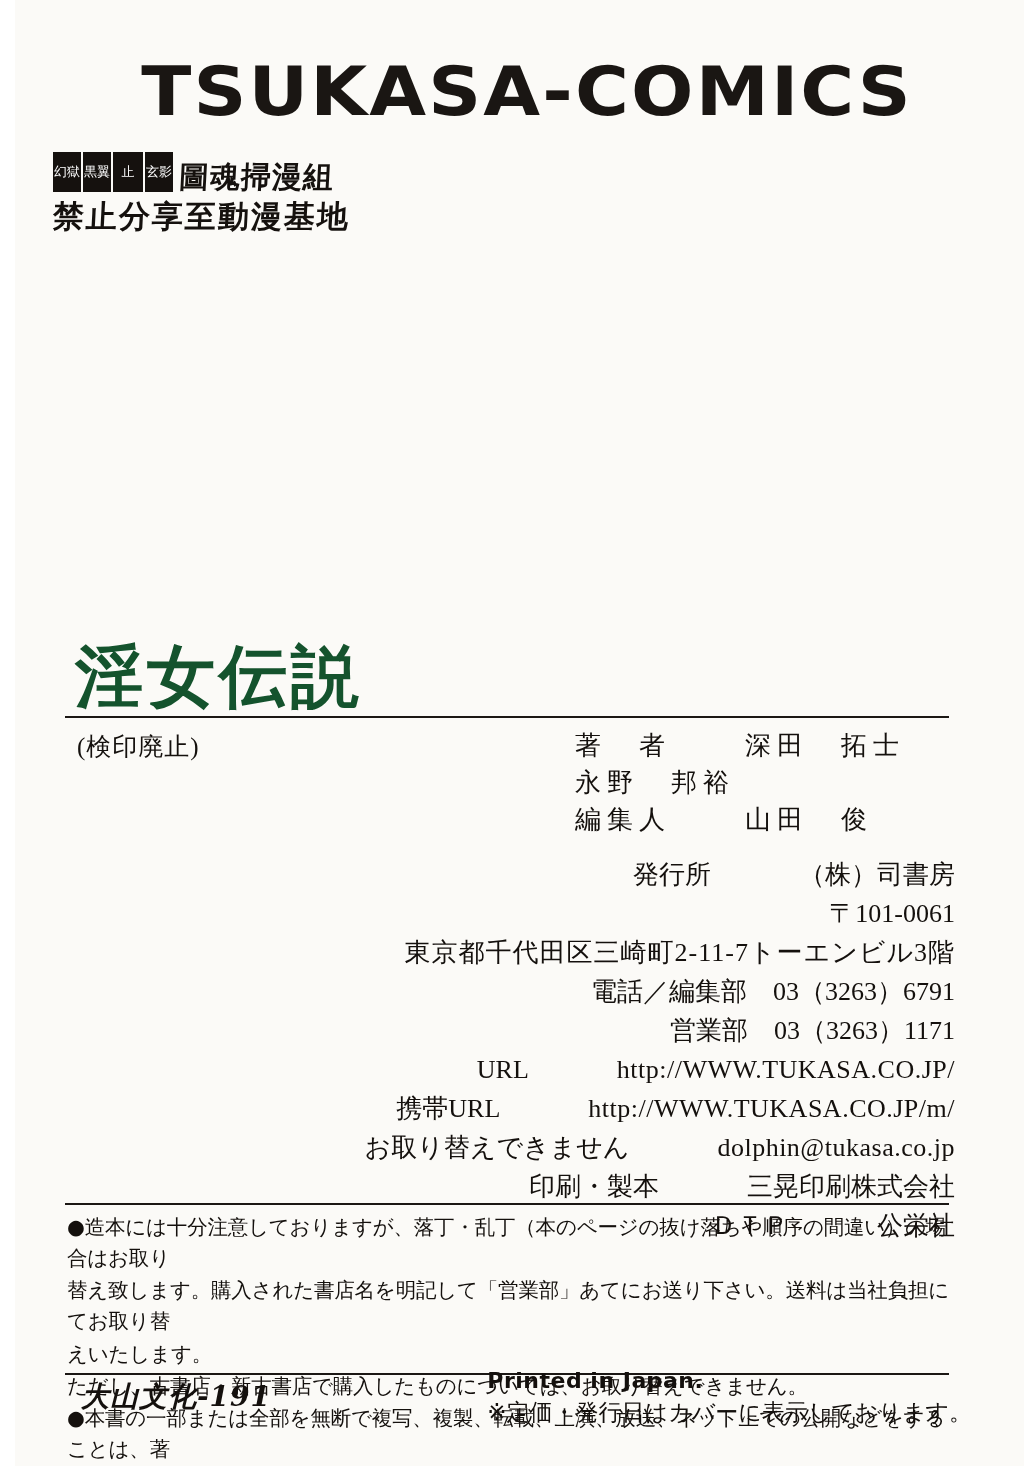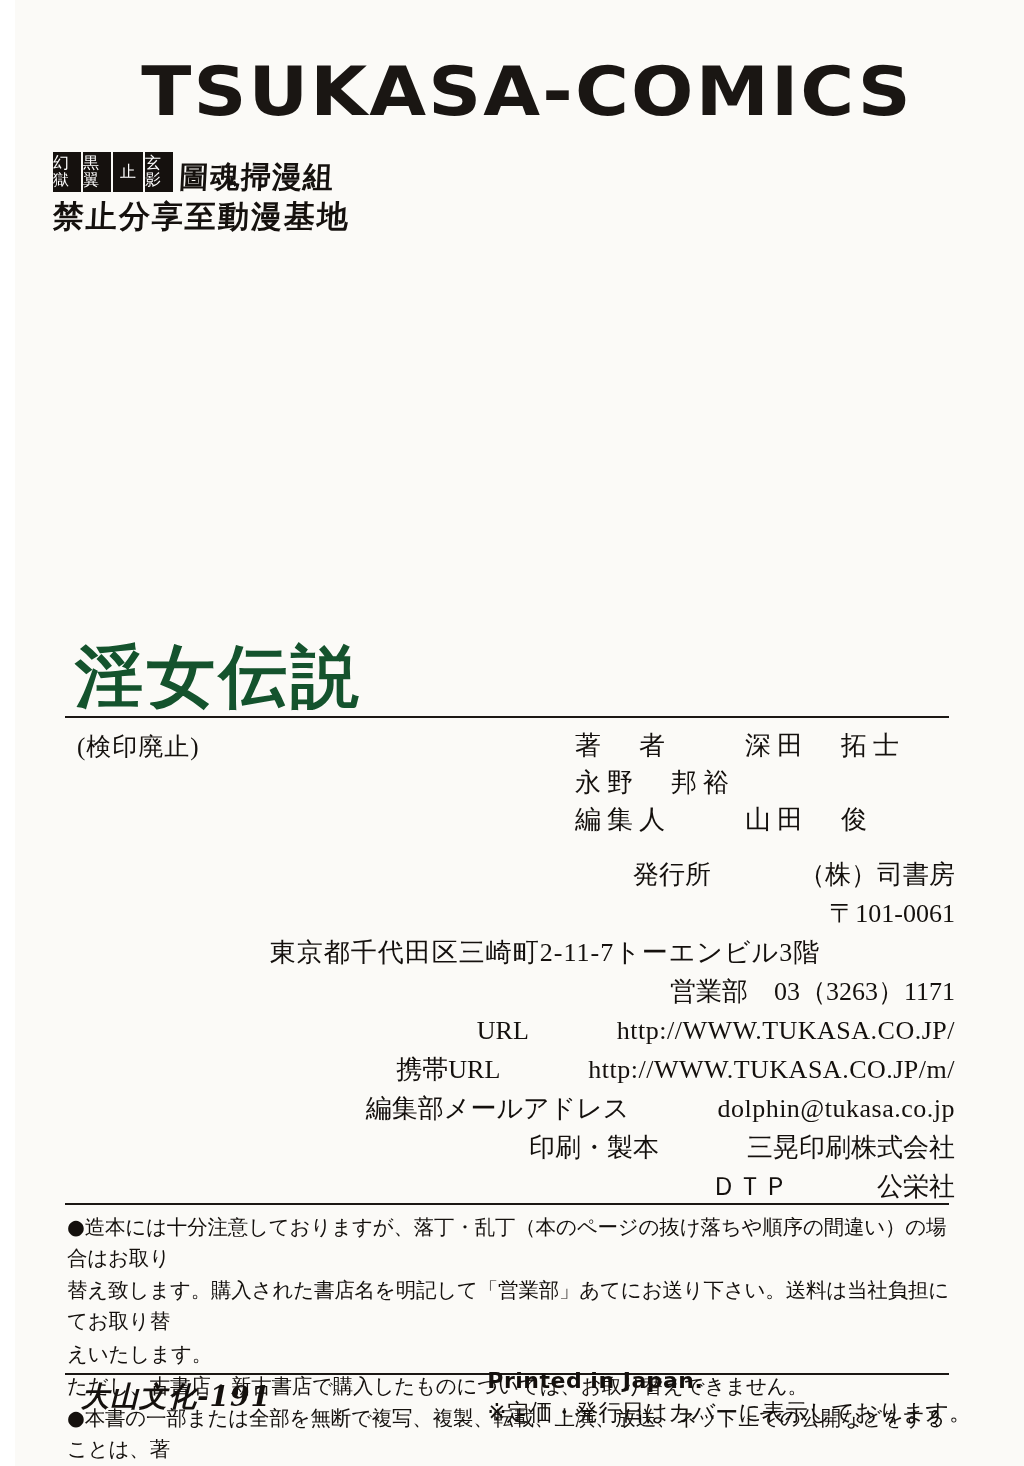--- a/index.html
+++ b/index.html
@@ -52,21 +52,21 @@
   .seal {
     display: inline-flex;
     flex-direction: column;
     justify-content: center;
     align-items: center;
     width: 28px;
     height: 40px;
     background: #15110e;
     color: #ffffff;
     font-family: "DejaVu Sans", sans-serif;
-    font-size: 16px;
+    font-size: 13px;
     line-height: 1.05;
     letter-spacing: 0;
     padding: 1px 0;
     box-sizing: border-box;
   }
   .seal.tall {
     width: 30px;
     height: 40px;
   }
   .stamp-title {
@@ -145,21 +145,21 @@
   .pub {
     position: absolute;
     top: 855px;
     left: 120px;
     width: 820px;
     text-align: right;
     font-size: 26px;
     line-height: 1.5;
   }
   .pub .line { white-space: nowrap; }
-  .pub .big { letter-spacing: 1px; text-align: center; }
+  .pub .big { letter-spacing: 1px; }
   .pub .pubrow {
     display: flex;
     justify-content: flex-end;
     gap: 88px;
   }
   .pub .latin {
     font-family: "Liberation Serif", serif;
     letter-spacing: 0.5px;
   }
 
@@ -243,31 +243,32 @@
     </div>
   </div>
 
   <div class="pub">
     <div class="pubrow">
       <span>発行所</span>
       <span>（株）司書房</span>
     </div>
     <div class="line">〒101-0061</div>
     <div class="line big">東京都千代田区三崎町2-11-7トーエンビル3階</div>
+    <div class="line">電話／編集部　03（3263）6791</div>
     <div class="line">営業部　03（3263）1171</div>
     <div class="pubrow">
       <span>URL</span>
       <span class="latin">http://WWW.TUKASA.CO.JP/</span>
     </div>
     <div class="pubrow">
       <span>携帯URL</span>
       <span class="latin">http://WWW.TUKASA.CO.JP/m/</span>
     </div>
     <div class="pubrow">
-      <span>編集部メールアドレス</span>
+      <span>お取り替えできません</span>
       <span class="latin">dolphin@tukasa.co.jp</span>
     </div>
     <div class="pubrow">
       <span>印刷・製本</span>
       <span>三晃印刷株式会社</span>
     </div>
     <div class="pubrow">
       <span>ＤＴＰ</span>
       <span>公栄社</span>
     </div>

